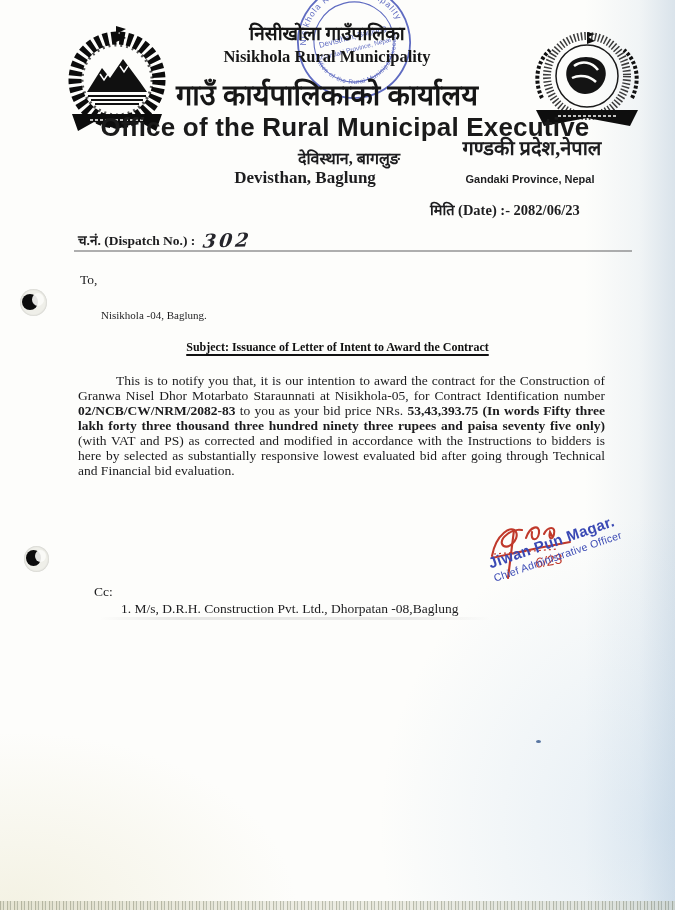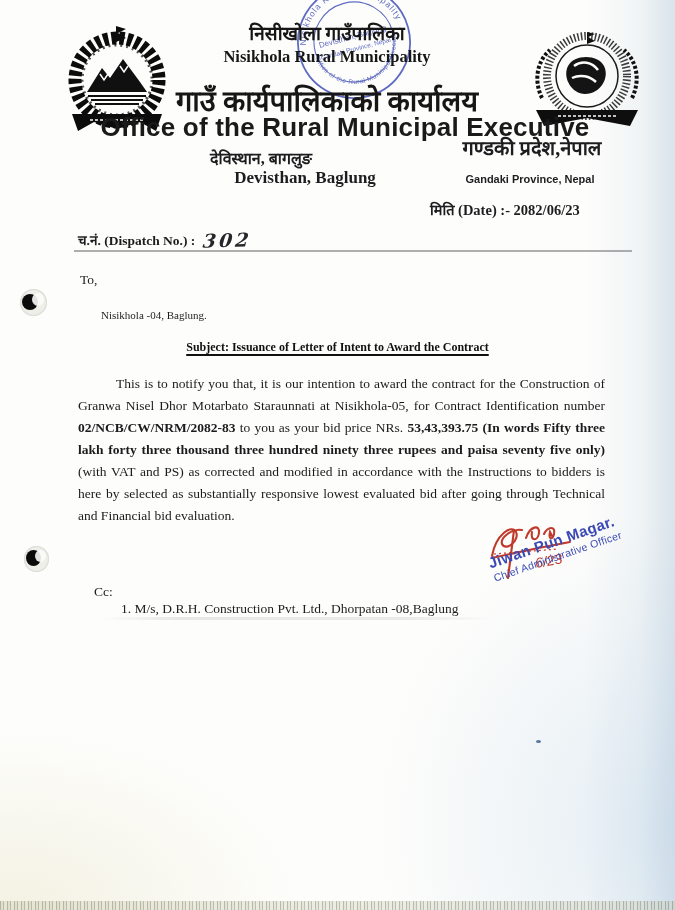--- a/index.html
+++ b/index.html
@@ -21,44 +21,44 @@
   .edge-strip{position:absolute;left:0;bottom:0;width:100%;height:9px;
     background:repeating-linear-gradient(90deg,
       rgba(130,132,105,.55) 0 1px, rgba(196,196,168,.40) 1px 3px,
       rgba(110,118,96,.45) 3px 4px, rgba(205,205,182,.35) 4px 7px);}
   .abs{position:absolute;}
 
   
   .hdr-center{left:152px;top:22px;width:350px;text-align:center;color:#161616;}
   .np-muni{font-size:19px;font-weight:600;line-height:24px;font-family:"Liberation Serif","DejaVu Sans",serif;}
   .en-muni{font-size:16.5px;font-weight:bold;line-height:21px;font-family:"Liberation Serif",serif;}
-  .np-office{font-size:29px;font-weight:bold;line-height:36px;margin-top:16px;font-family:"Liberation Serif","DejaVu Sans",serif;}
+  .np-office{font-size:29px;font-weight:bold;line-height:36px;margin-top:10px;font-family:"Liberation Serif","DejaVu Sans",serif;}
   .office-en{left:85px;top:112px;width:520px;text-align:center;font-size:26px;font-weight:600;
     font-family:"Liberation Sans",sans-serif;color:#1a1a1a;letter-spacing:.2px;}
-  .np-place{left:210px;top:147px;width:190px;text-align:left;font-size:16px;font-weight:600;font-family:"Liberation Serif","DejaVu Sans",serif;}
+  .np-place{left:210px;top:147px;width:190px;text-align:right;font-size:16px;font-weight:600;font-family:"Liberation Serif","DejaVu Sans",serif;}
   .en-place{left:210px;top:168px;width:190px;text-align:center;font-size:17px;font-weight:bold;font-family:"Liberation Serif",serif;}
   .np-prov{left:462px;top:134px;width:140px;text-align:center;font-size:20px;font-weight:600;font-family:"Liberation Serif","DejaVu Sans",serif;}
   .en-prov{left:455px;top:173px;width:150px;text-align:center;font-size:11px;font-weight:bold;font-family:"Liberation Sans",sans-serif;}
 
   
   .ref-row{left:78px;top:202px;font-size:13.5px;font-weight:bold;}
   .date-row{left:430px;top:199px;font-size:14.5px;font-weight:600;}
   .disp-row{left:78px;top:229px;font-size:13.5px;font-weight:bold;}
   .disp-val{display:inline-block;font-weight:600;font-style:italic;font-size:19px;
     font-family:"DejaVu Serif",serif;transform:skewX(-8deg) rotate(-2deg);letter-spacing:3px;
     color:#26262c;margin-left:4px;vertical-align:-2px;}
   .rule{left:74px;top:250px;width:558px;height:0;border-top:2px solid rgba(110,110,112,.55);}
 
   
   .to-label{left:80px;top:272px;font-size:13.5px;}
   .recip1{left:101px;top:291px;font-size:13.5px;}
   .recip2{left:101px;top:309px;font-size:11px;}
   .subject{left:80px;top:340px;width:515px;text-align:center;font-size:12px;font-weight:bold;
     text-decoration:underline;text-decoration-thickness:1.5px;text-underline-offset:3px;color:#111;}
-  .para{left:78px;top:373px;width:527px;font-size:13.5px;line-height:22px;
+  .para{left:78px;top:373px;width:527px;font-size:13.5px;line-height:15px;
     text-align:justify;text-indent:38px;color:#1b1b1d;}
   .b{font-weight:bold;}
 
   
   .sig-svg{left:478px;top:516px;}
   .officer{left:489px;top:549px;width:175px;transform:rotate(-19deg);transform-origin:10% 40%;color:#3a49b4;}
   .officer .nm{font-size:15px;font-weight:bold;font-family:"Liberation Sans",sans-serif;letter-spacing:.4px;}
   .officer .ti{font-size:10.5px;font-family:"Liberation Sans",sans-serif;margin-top:1px;letter-spacing:.3px;}
 
   

